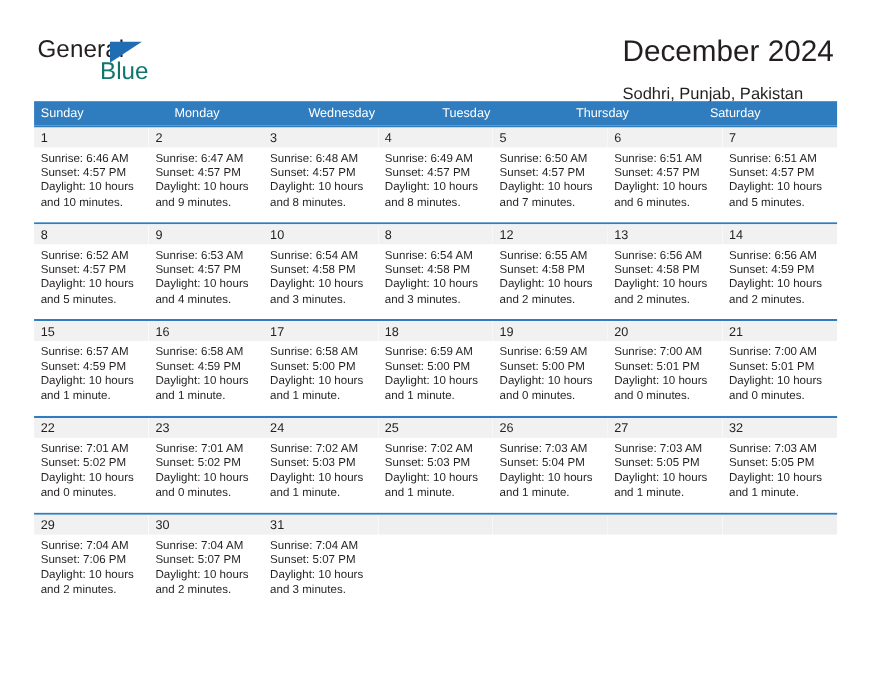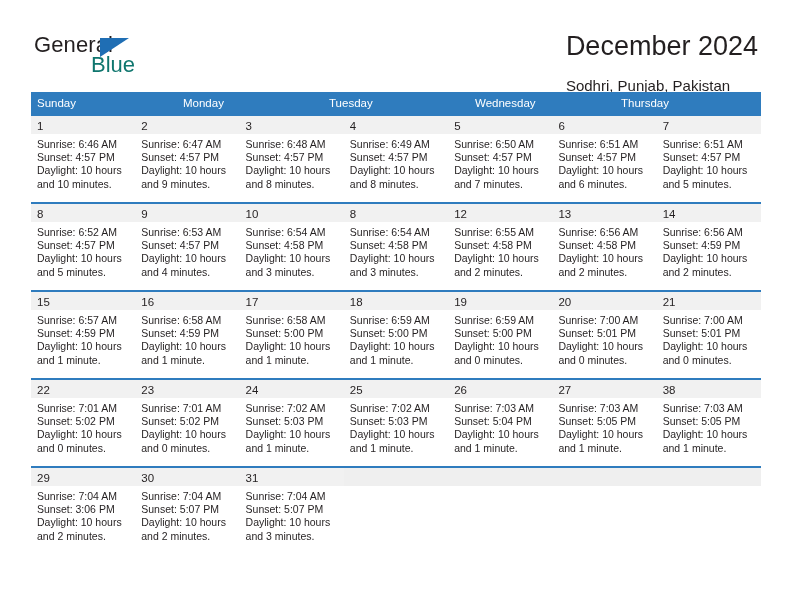--- a/index.html
+++ b/index.html
@@ -159,23 +159,24 @@
       <div class="cal-title">December 2024</div>
       <div class="cal-subtitle">Sodhri, Punjab, Pakistan</div>
     </div>
 
   </div>
 
   <div class="calendar">
     <div class="weekday-row" id="weekday-row">
         <div class="weekday">Sunday</div>
         <div class="weekday">Monday</div>
+        <div class="weekday">Wednesday</div>
         <div class="weekday">Tuesday</div>
-        <div class="weekday">Wednesday</div>
         <div class="weekday">Thursday</div>
+        <div class="weekday">Saturday</div>
       </div>
     <div id="weeks-container">
         <div class="week-row">
           <div class="day-cell">
             <div class="daynum-band"><span class="daynum">1</span></div>
             <div class="day-info">
               <div>Sunrise: 6:46 AM</div>
               <div>Sunset: 4:57 PM</div>
               <div>Daylight: 10 hours</div>
               <div>and 10 minutes.</div>
@@ -415,35 +416,35 @@
           <div class="day-cell">
             <div class="daynum-band"><span class="daynum">27</span></div>
             <div class="day-info">
               <div>Sunrise: 7:03 AM</div>
               <div>Sunset: 5:05 PM</div>
               <div>Daylight: 10 hours</div>
               <div>and 1 minute.</div>
             </div>
           </div>
           <div class="day-cell">
-            <div class="daynum-band"><span class="daynum">38</span></div>
+            <div class="daynum-band"><span class="daynum">32</span></div>
             <div class="day-info">
               <div>Sunrise: 7:03 AM</div>
               <div>Sunset: 5:05 PM</div>
               <div>Daylight: 10 hours</div>
               <div>and 1 minute.</div>
             </div>
           </div>
         </div>
         <div class="week-row">
           <div class="day-cell">
             <div class="daynum-band"><span class="daynum">29</span></div>
             <div class="day-info">
               <div>Sunrise: 7:04 AM</div>
-              <div>Sunset: 3:06 PM</div>
+              <div>Sunset: 7:06 PM</div>
               <div>Daylight: 10 hours</div>
               <div>and 2 minutes.</div>
             </div>
           </div>
           <div class="day-cell">
             <div class="daynum-band"><span class="daynum">30</span></div>
             <div class="day-info">
               <div>Sunrise: 7:04 AM</div>
               <div>Sunset: 5:07 PM</div>
               <div>Daylight: 10 hours</div>

